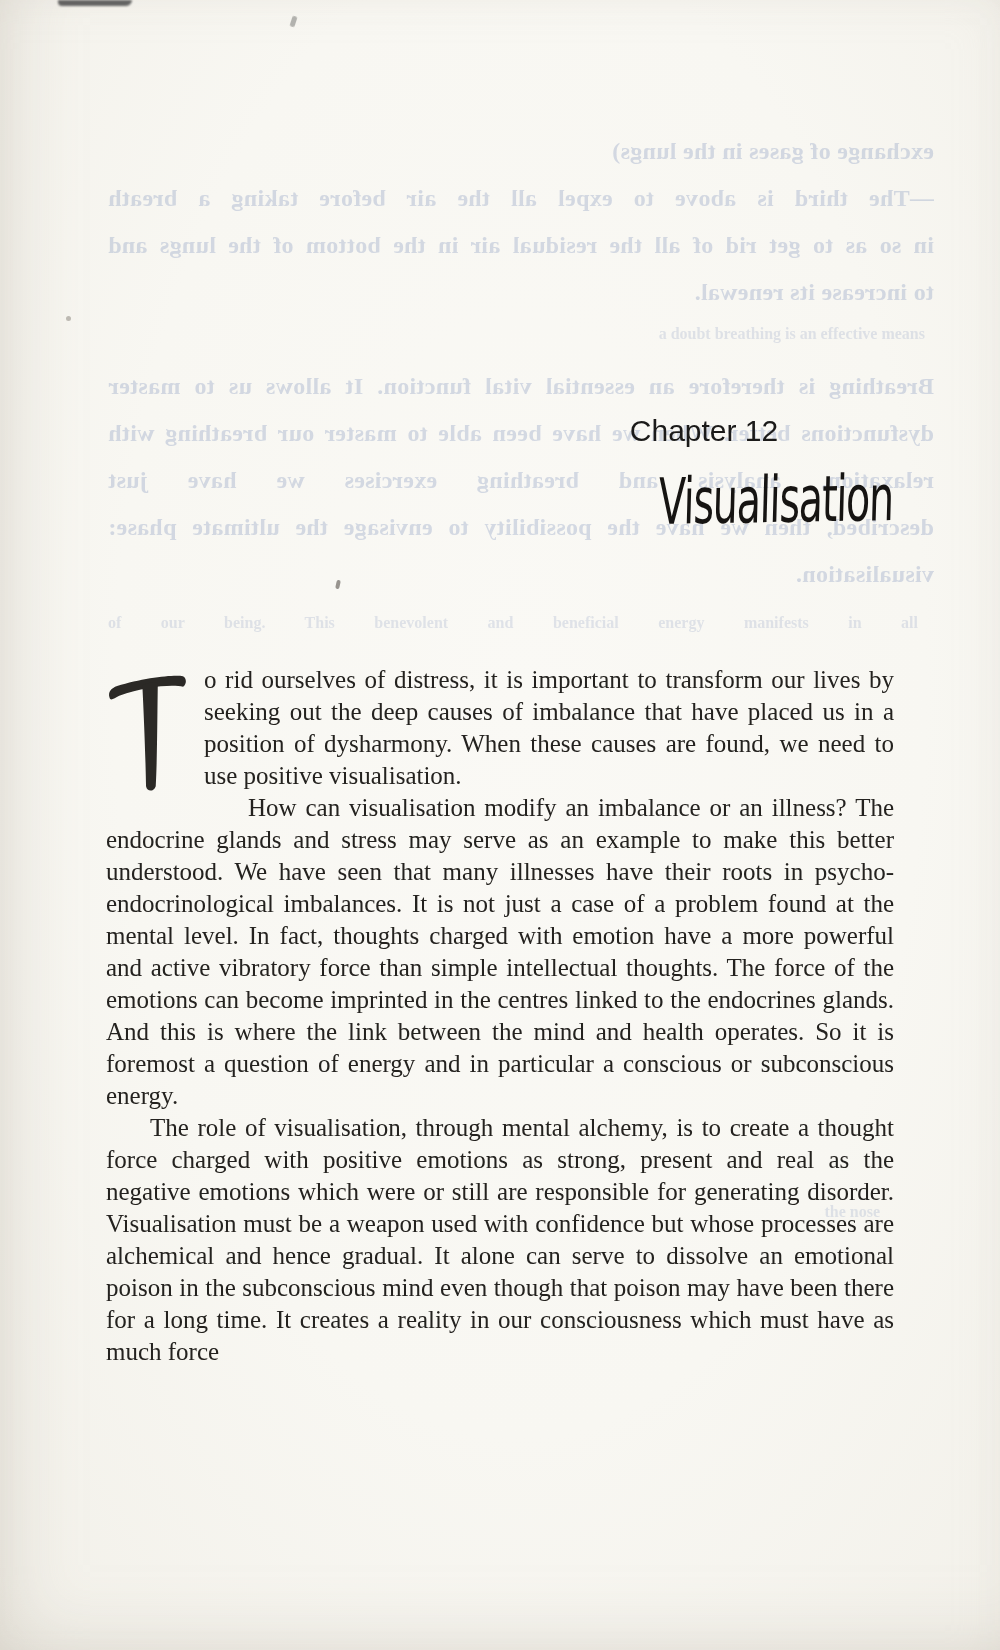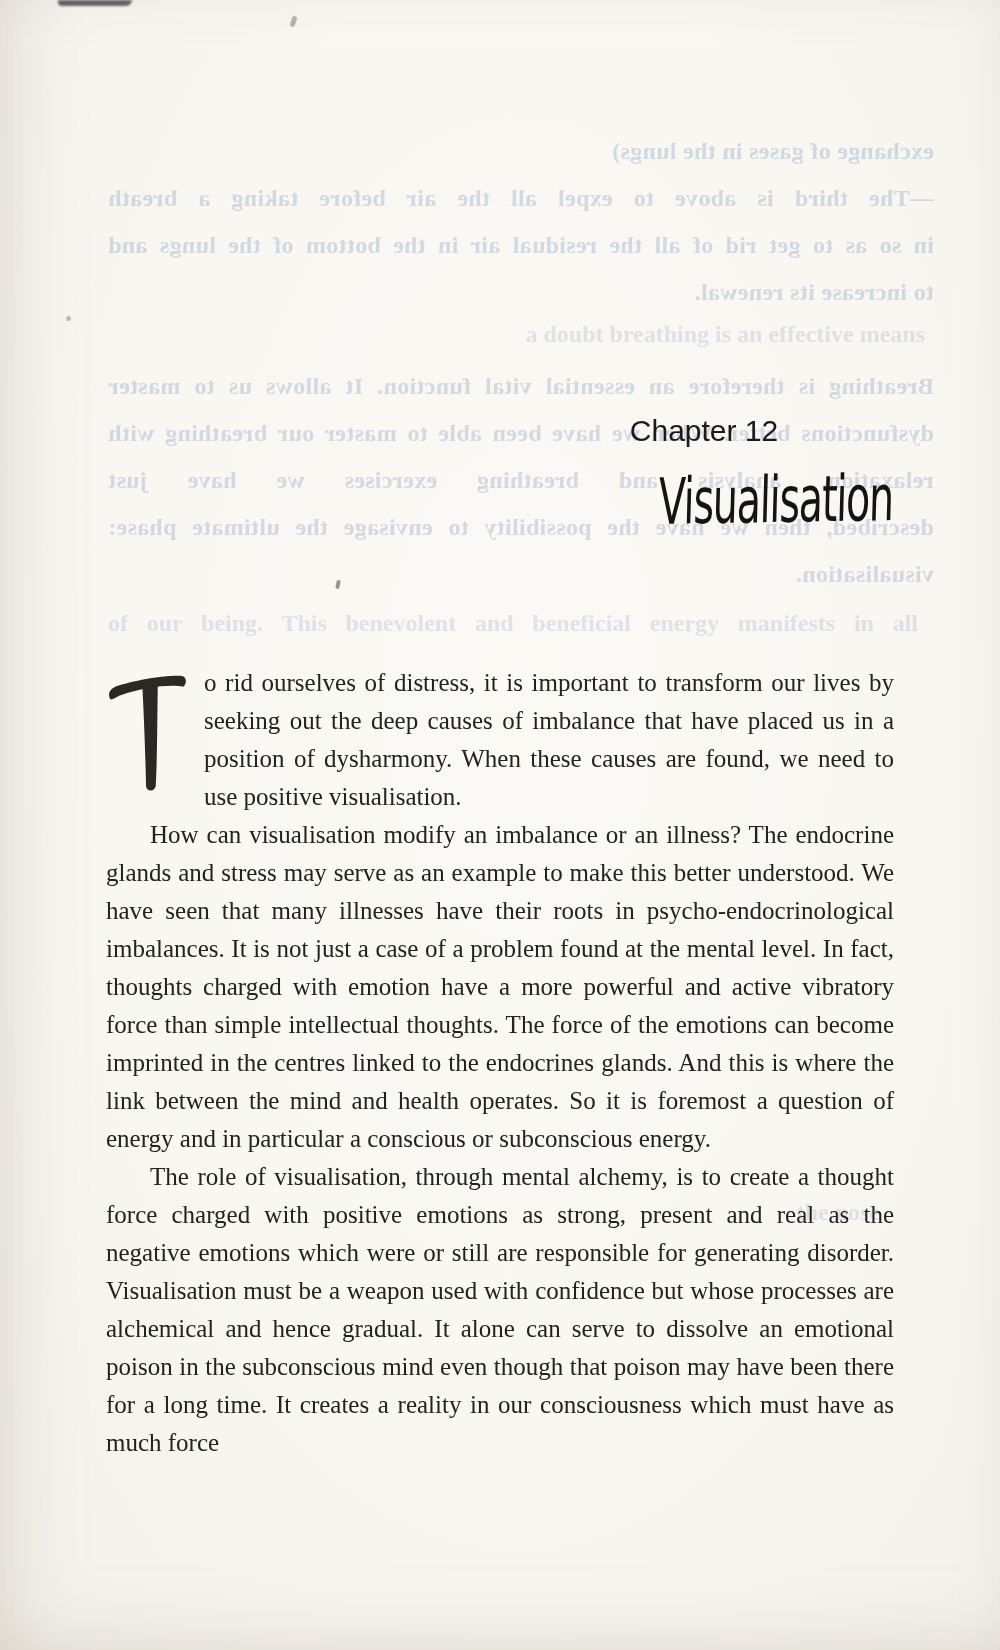--- a/index.html
+++ b/index.html
@@ -22,21 +22,21 @@
     font-weight:600;font-size:24px;line-height:47px;
     color:rgba(124,144,184,.30);
     filter:blur(.6px);
     letter-spacing:.3px;
   }
   .ghost-mirrored .g{white-space:nowrap;overflow:hidden;}
   .ghost-mirrored .g.full{white-space:normal;text-align:justify;text-align-last:justify;height:47px;}
   .ghost-mirrored .g.spacer{height:47px;}
   .ghost-line-n{
     position:absolute;z-index:1;pointer-events:none;
-    font-weight:600;font-size:24px;line-height:40px;
+    font-weight:600;font-size:16px;line-height:40px;
     color:rgba(126,146,186,.22);
     filter:blur(.7px);white-space:nowrap;
   }
   .ghost-justify{white-space:normal;text-align:justify;text-align-last:justify;height:40px;overflow:hidden;}
   
   .chapter-head{position:absolute;right:107px;top:414px;text-align:center;z-index:2;}
   .chapter-label{
     font-family:"Liberation Sans", sans-serif;
     font-size:30px;line-height:34px;color:#1b1a19;margin-bottom:14px;
   }
@@ -44,21 +44,21 @@
   .title-inner{
     display:inline-block;
     font-family:"DejaVu Sans", sans-serif;
     font-size:64px;color:#161412;letter-spacing:-2px;
     transform:scaleX(.62) skewX(-3deg) rotate(-.6deg);
     transform-origin:100% 55%;
   }
   
   .body-text{
     position:absolute;left:106px;width:788px;top:664px;z-index:2;
-    font-size:25px;line-height:38px;text-align:justify;color:#24221f;
+    font-size:25px;line-height:32px;text-align:justify;color:#24221f;
   }
   .body-text p{margin:0;}
   .body-text p.pind{text-indent:44px;}
   .dropcap{
     float:left;width:84px;height:126px;margin:5px 14px 0 0;
   }
   .dropcap svg{display:block;width:84px;height:126px;transform:rotate(-1deg);}
   
   .artifact{position:absolute;z-index:3;pointer-events:none;}
   .smudge-top{left:58px;top:0;width:74px;height:6px;background:#4c4c4c;

